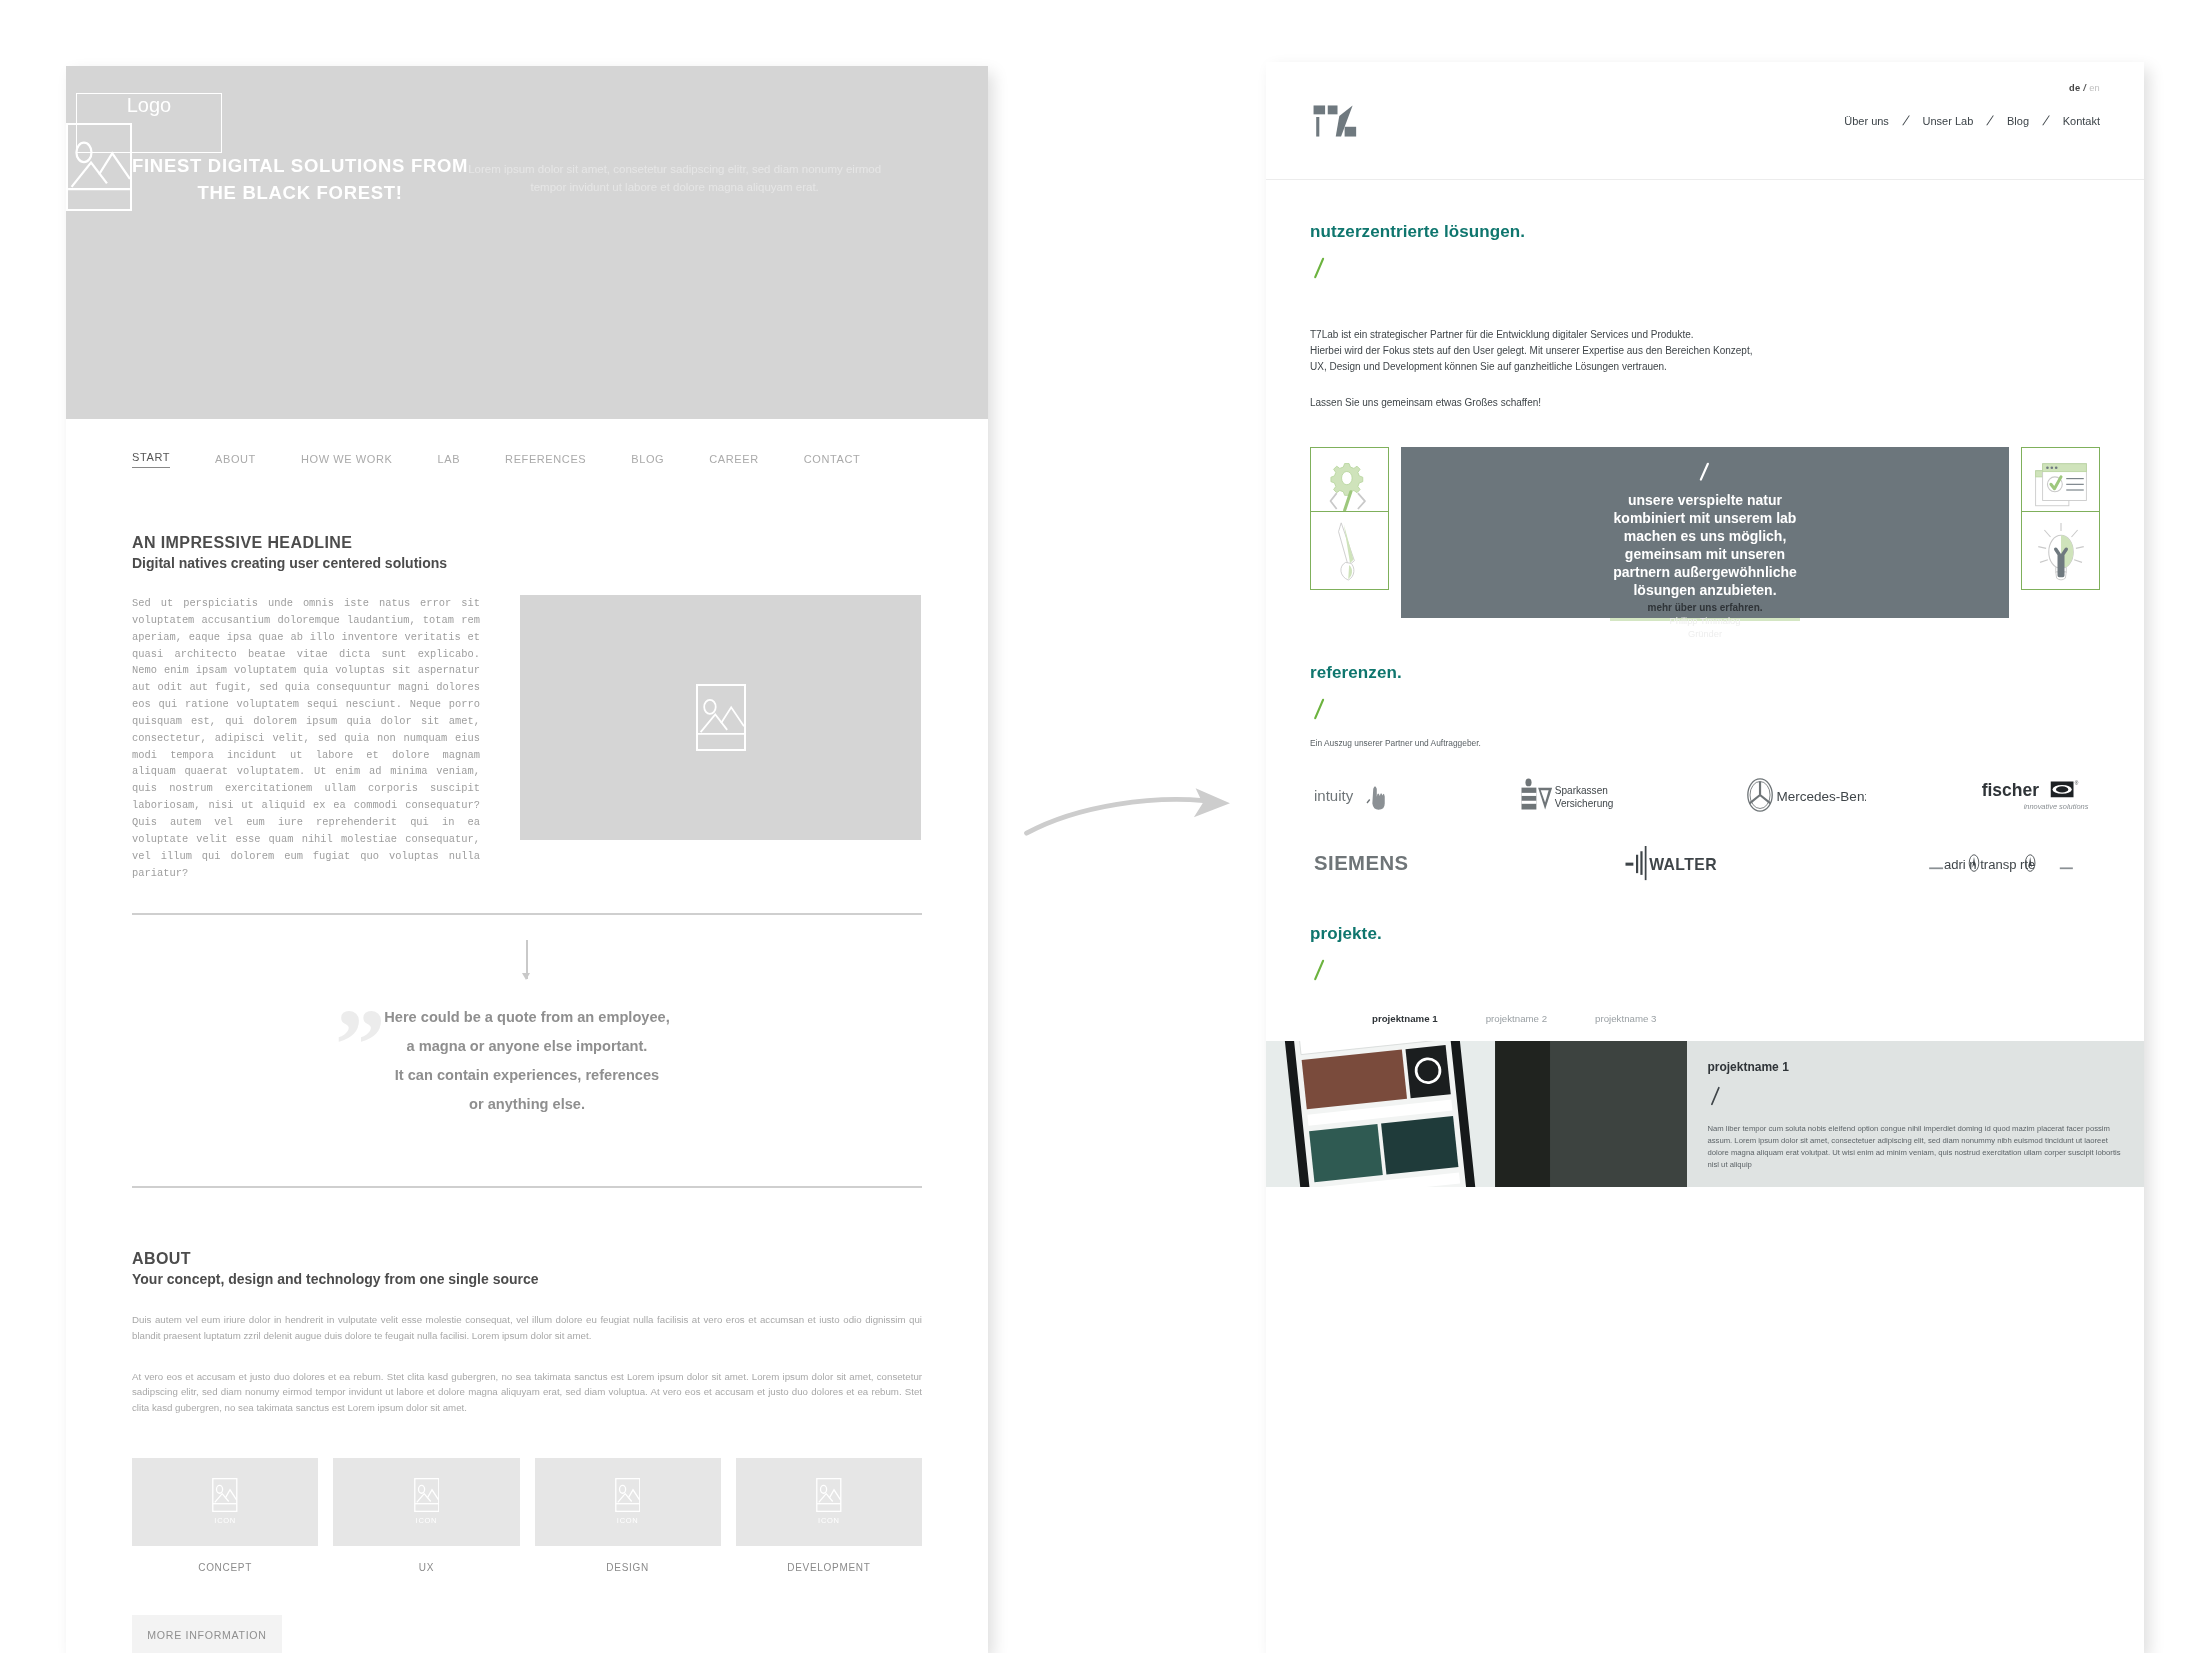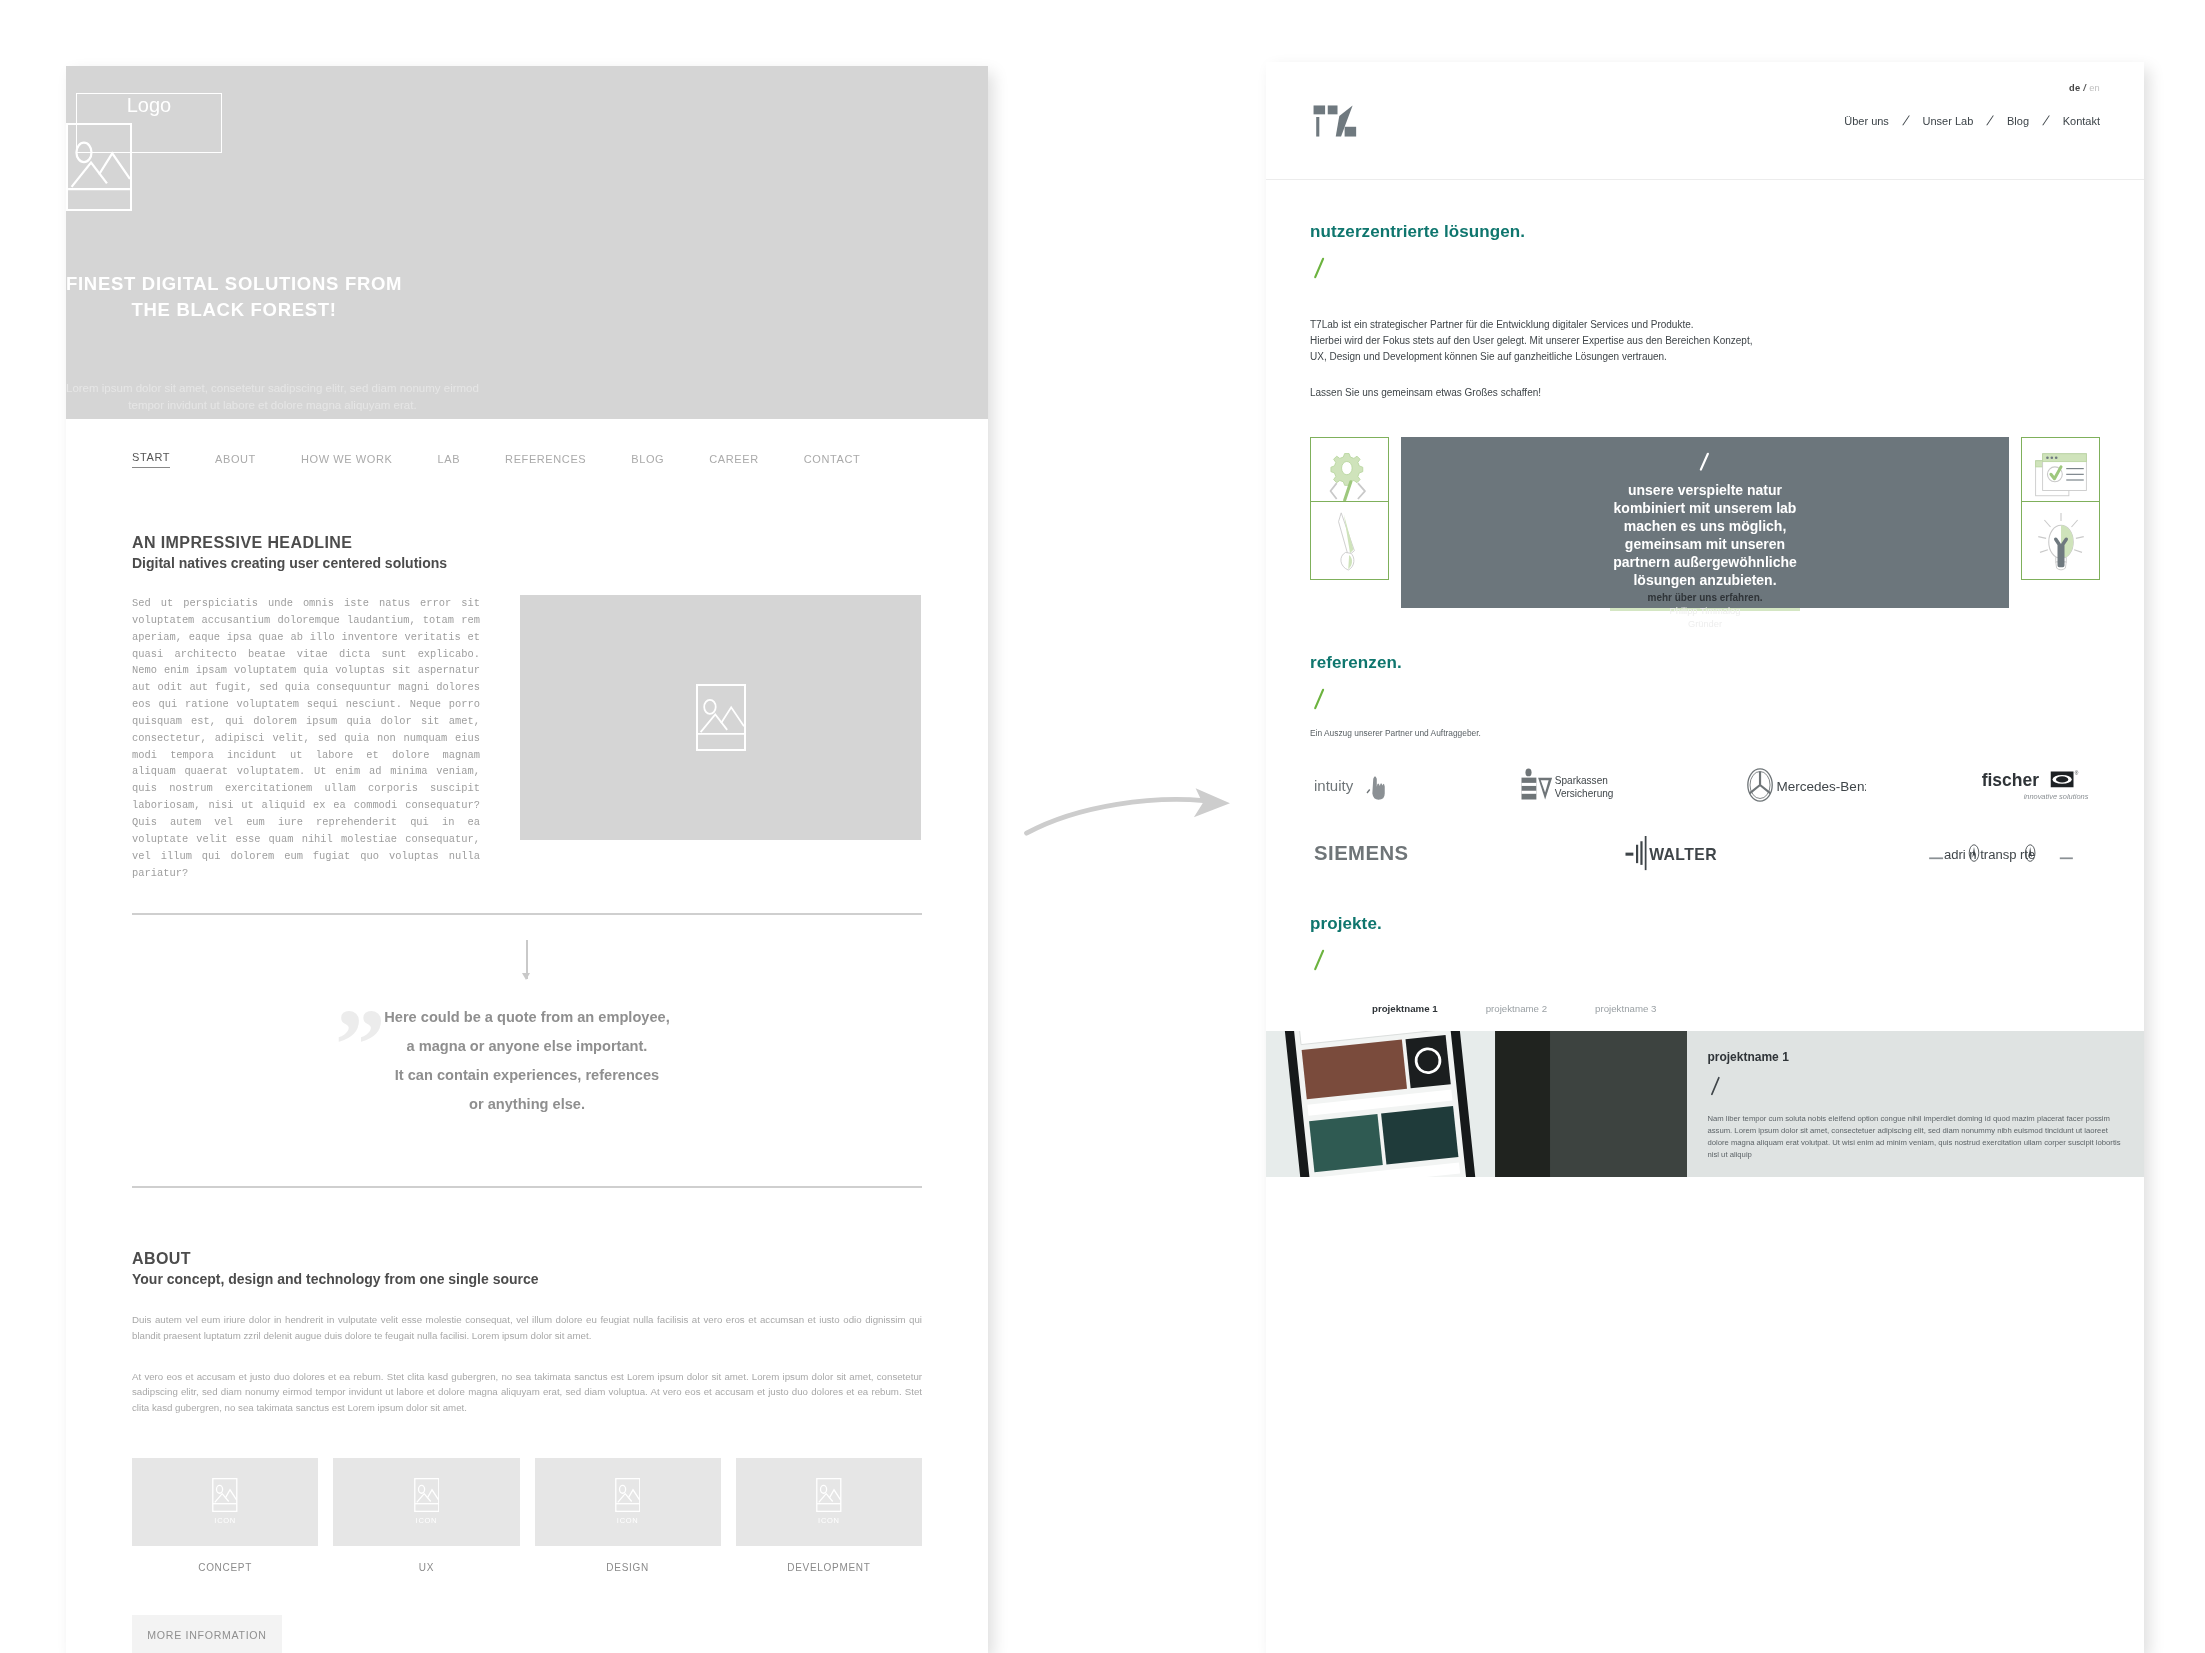--- a/index.html
+++ b/index.html
@@ -27,21 +27,21 @@
     position:absolute; left:10px; top:26.5px;
     width:146px; height:60px;
     border:1.3px solid #ffffff;
     display:flex; align-items:flex-start; justify-content:center;
   }
   .wire-logo span {
     color:#ffffff; font-size:20px; font-weight:400;
   }
   .wire-hero-center {
     position:absolute; left:0; right:0; top:57px;
-    display:flex; flex-direction:column; align-items:flex-start;gap:33px;
+    display:flex; flex-direction:row; align-items:center;
   }
   .img-ph {
     border:2.2px solid #ffffff;
     position:relative;
     background:transparent;
   }
   .img-ph svg { display:block; }
   .wire-hero-title {
     margin-top:26.5px;
     color:#ffffff;
@@ -199,21 +199,21 @@
   .d-body { padding:0 44px; }
   .d-sec-title {
     font-size:17px; font-weight:700; color:#0f766e;
     margin-top:42px; letter-spacing:0.1px;
   }
   .d-slash {
     margin-top:15px;
     width:20px; height:20px;
   }
   .d-para {
-    margin-top:40px;
+    margin-top:50px;
     font-size:10px; line-height:1.62; color:#3f4549;
   }
   .d-para2 { margin-top:19.4px; }
 
   
   .d-grid {
     display:grid;
     grid-template-columns: 79px 1fr 79px;
     grid-template-rows: 52px 52px;
     gap:12.3px;

